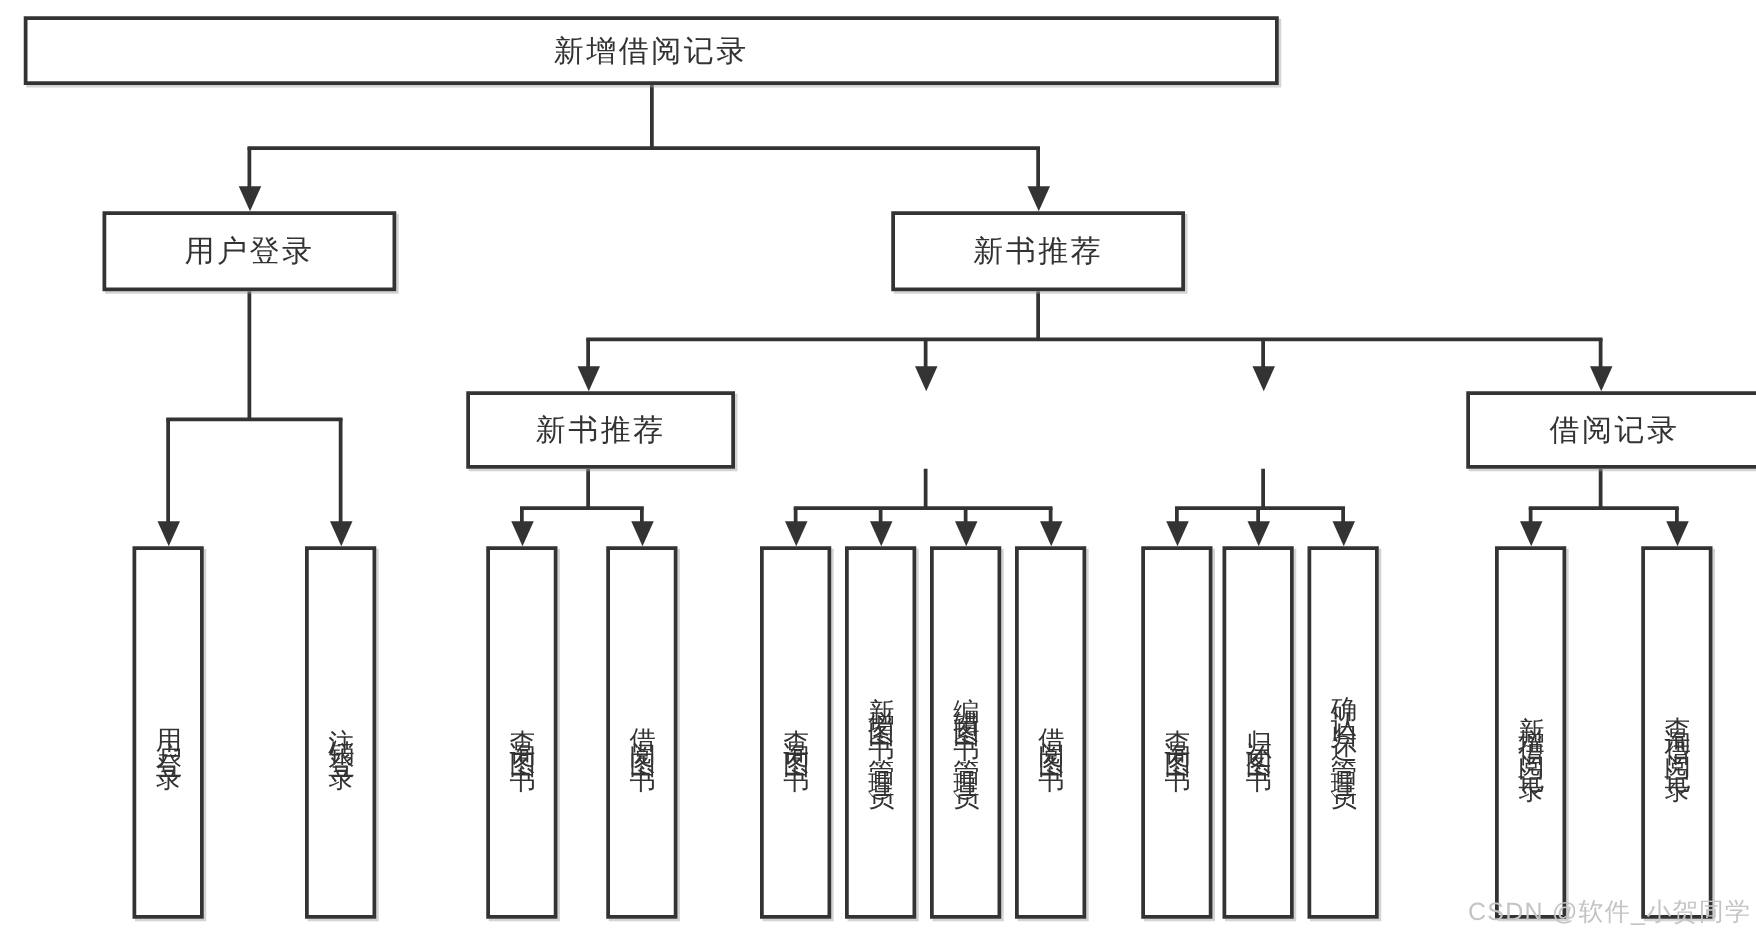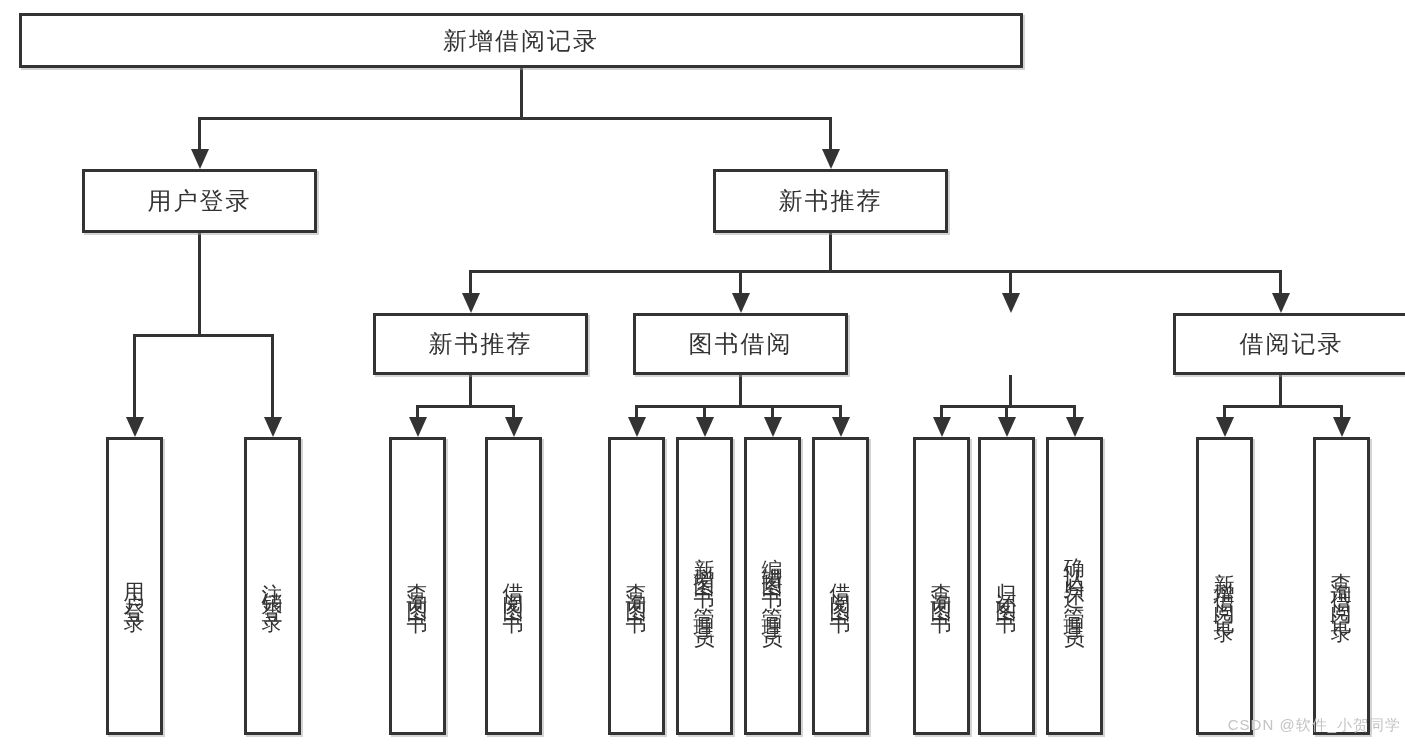--- a/index.html
+++ b/index.html
@@ -45,21 +45,21 @@
     width:0;height:0;
     border-left:9px solid transparent;
     border-right:9px solid transparent;
     border-top:20px solid #333333;
     z-index:1;
   }
   .watermark{
     position:absolute;
     right:4px;
     top:716px;
-    font-size:15px;
+    font-size:20px;
     letter-spacing:1px;
     color:#c4c4c6;
     z-index:5;
     white-space:nowrap;
   }
 </style>
 </head>
 <body>
 
 <div id="stage">
@@ -68,23 +68,20 @@
       <span class="lbl">新增借阅记录</span>
     </div>
     <div class="node" style="left: 82px; top: 169px; width: 235px; height: 64px; border-color: rgb(51, 51, 51); color: rgb(51, 51, 51);">
       <span class="lbl">用户登录</span>
     </div>
     <div class="node" style="left: 713px; top: 169px; width: 235px; height: 64px; border-color: rgb(51, 51, 51); color: rgb(51, 51, 51);">
       <span class="lbl">新书推荐</span>
     </div>
     <div class="node" style="left: 373px; top: 313px; width: 215px; height: 62px; border-color: rgb(51, 51, 51); color: rgb(51, 51, 51);">
       <span class="lbl">新书推荐</span>
-    </div>
-    <div class="node" style="left: 633px; top: 313px; width: 215px; height: 62px; border-color: rgb(51, 51, 51); color: rgb(51, 51, 51);">
-      <span class="lbl">图书借阅</span>
     </div>
     <div class="node" style="left: 1173px; top: 313px; width: 237px; height: 62px; border-color: rgb(51, 51, 51); color: rgb(51, 51, 51);">
       <span class="lbl">借阅记录</span>
     </div>
     <div class="node vertical" style="left: 106px; top: 437px; width: 57px; height: 298px; border-color: rgb(51, 51, 51); color: rgb(51, 51, 51);">
       <span class="lbl">用户登录</span>
     </div>
     <div class="node vertical" style="left: 244px; top: 437px; width: 57px; height: 298px; border-color: rgb(51, 51, 51); color: rgb(51, 51, 51);">
       <span class="lbl">注销登录</span>
     </div>

